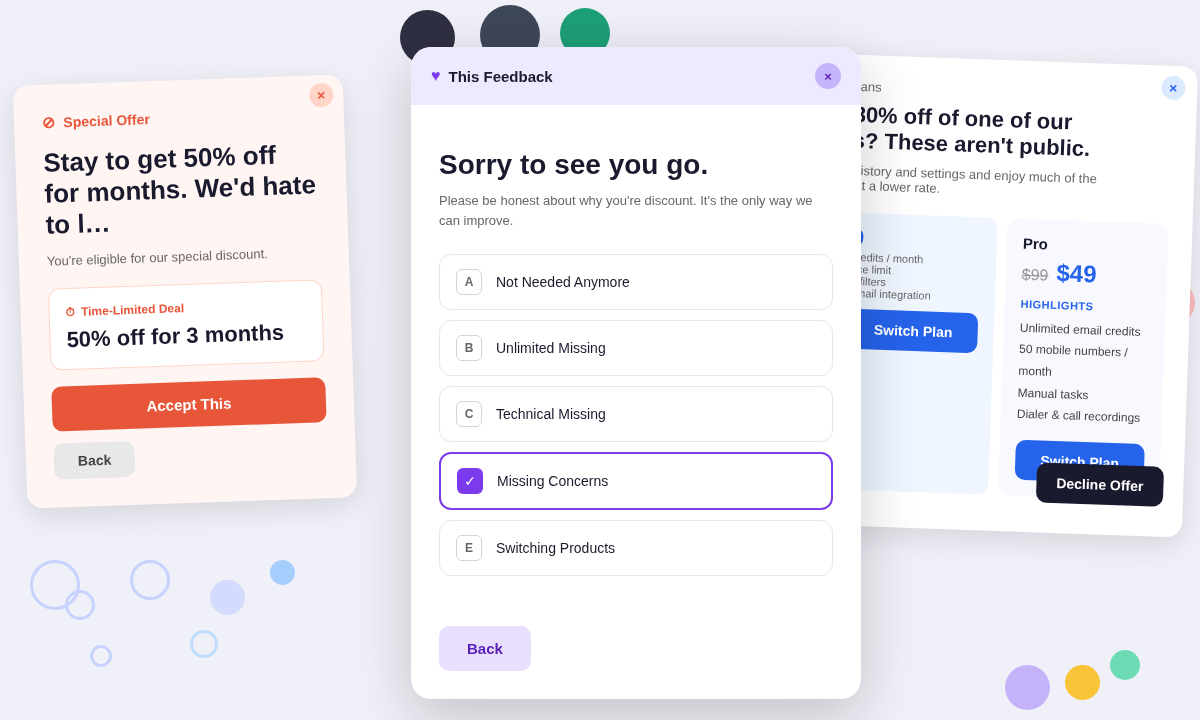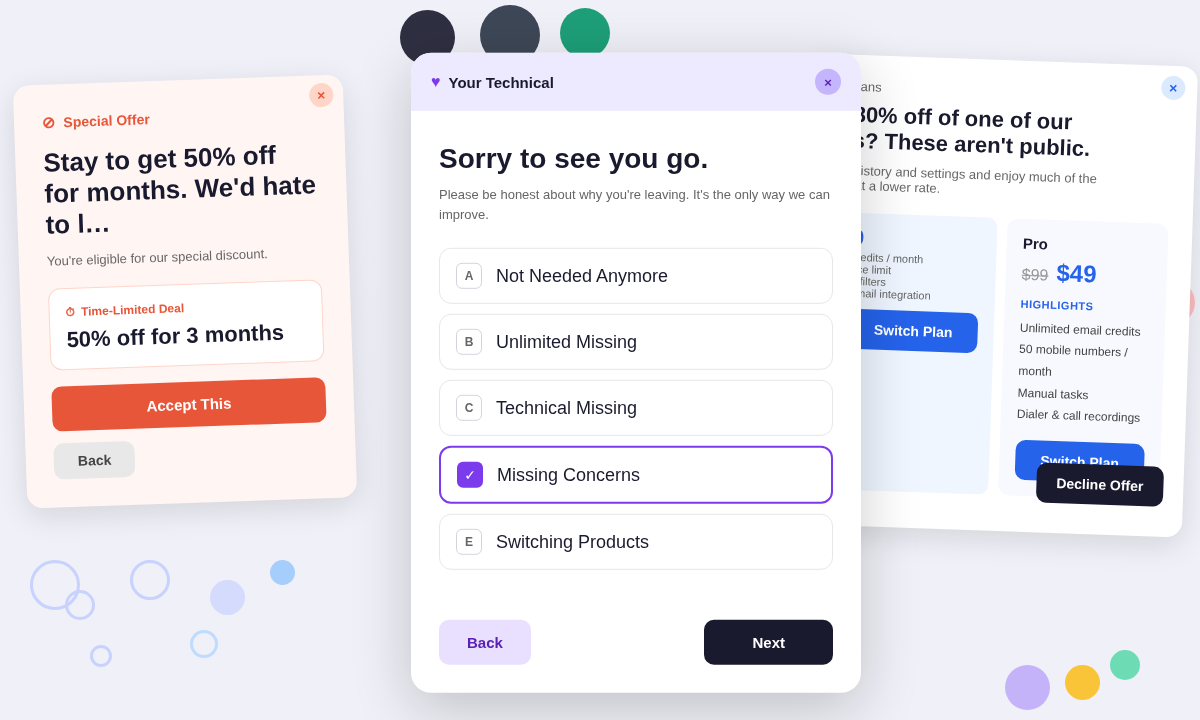--- a/index.html
+++ b/index.html
@@ -245,21 +245,21 @@
       display: flex;
       align-items: center;
       justify-content: center;
       cursor: pointer;
       font-size: 13px;
       color: #5b21b6;
       font-weight: 700;
     }
 
     .modal-body {
-      padding: 32px 28px 24px;
+      padding: 44px 28px 24px;
     }
 
     .modal-title {
       font-size: 28px;
       font-weight: 800;
       color: #1a1a2e;
       margin-bottom: 10px;
     }
 
     .modal-subtitle {
@@ -309,21 +309,21 @@
       border-radius: 6px;
       display: flex;
       align-items: center;
       justify-content: center;
       flex-shrink: 0;
       color: #fff;
       font-size: 14px;
     }
 
     .option-label {
-      font-size: 18px;
+      font-size: 14px;
       font-weight: 500;
       color: #1a1a2e;
       text-align: right;
     }
 
     .modal-footer {
       padding: 16px 28px 28px;
       display: flex;
       align-items: center;
       justify-content: space-between;
@@ -466,28 +466,28 @@
     </div>
   </div>
 
   <button class="btn-decline">Decline Offer</button>
 </div>
 
 <div class="modal-feedback">
   <div class="modal-header">
     <div class="modal-header-left">
       <span style="color:#7c3aed; font-size:16px;">♥</span>
-      <span class="modal-header-title">Your Technical</span>
+      <span class="modal-header-title">This Feedback</span>
     </div>
     <button class="modal-close-btn">×</button>
   </div>
 
   <div class="modal-body">
     <h2 class="modal-title">Sorry to see you go.</h2>
-    <p class="modal-subtitle">Please be honest about why you're leaving. It's the only way we can improve.</p>
+    <p class="modal-subtitle">Please be honest about why you're discount. It's the only way we can improve.</p>
 
     <div class="option-item">
       <div class="option-letter">A</div>
       <span class="option-label">Not Needed Anymore</span>
     </div>
 
     <div class="option-item">
       <div class="option-letter">B</div>
       <span class="option-label">Unlimited Missing</span>
     </div>
@@ -503,15 +503,14 @@
     </div>
 
     <div class="option-item">
       <div class="option-letter">E</div>
       <span class="option-label">Switching Products</span>
     </div>
   </div>
 
   <div class="modal-footer">
     <button class="btn-back-modal">Back</button>
-    <button class="btn-next">Next</button>
   </div>
 </div>
 
 </body></html>

